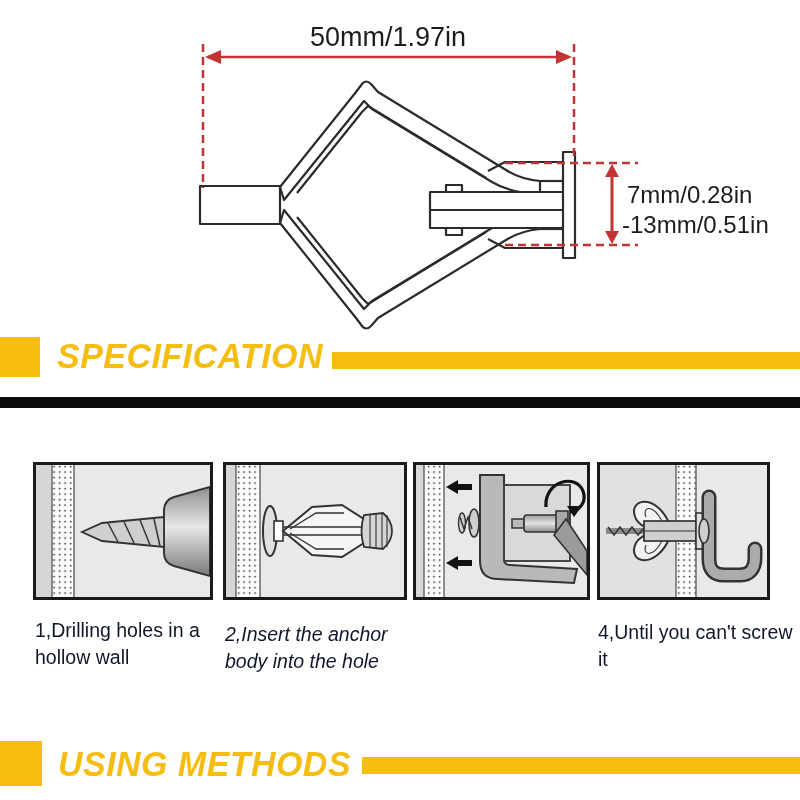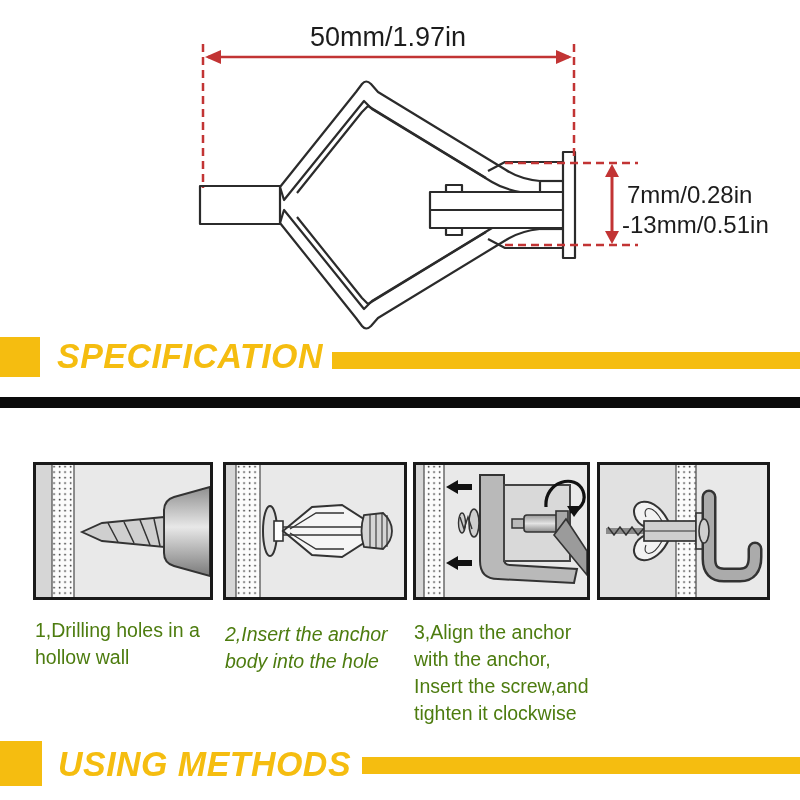--- a/index.html
+++ b/index.html
@@ -18,21 +18,21 @@
   .yellow-bar{background:#F5BD10;}
 
   
   .black-bar{background:#0b0b0b;}
 
   
   .panel{border:3px solid #1a1a1a;background:#e9e9e9;box-sizing:border-box;}
   .panel svg{display:block;}
 
   
-  .caption{color:#4d7c0f;font-size:19.5px;line-height:27px;}
+  .caption{color:#0f172a;font-size:19.5px;line-height:27px;}
 </style>
 </head>
 <body>
 
 <div id="stage">
 
   <svg id="anchor-drawing" class="abs" viewBox="0 0 800 336" width="800" height="336">
     <g stroke="#2b2b2b" stroke-width="2.2" fill="#ffffff" stroke-linejoin="round">
 
       <path d="M280,187 L356,92 L362,84 Q366,79 371,84 L378,92 L506,170 Q520,179 540,181 L540,194 Q510,193 492,182 L372,109 L364,101 L284,200 Z"></path>
@@ -188,19 +188,19 @@
       <line x1="44" y1="66" x2="96" y2="66" stroke="#333" stroke-width="1.1"></line>
       <rect x="96" y="48" width="7" height="36" fill="#e0e0e0" stroke="#333" stroke-width="1.6"></rect>
       <path d="M109,32 L109,94 Q109,110 124,110 L140,110 Q155,110 155,92 L155,84" stroke="#333" stroke-width="15" fill="none" stroke-linecap="round"></path>
       <path d="M109,32 L109,94 Q109,110 124,110 L140,110 Q155,110 155,92 L155,84" stroke="#ababab" stroke-width="10" fill="none" stroke-linecap="round"></path>
       <ellipse cx="104" cy="66" rx="5" ry="12" fill="#cfcfcf" stroke="#333" stroke-width="1.6"></ellipse>
     </svg>
   </div>
 
   <div class="abs caption" style="left:35px;top:617px;width:184px;">1,Drilling holes in a hollow wall</div>
   <div class="abs caption" style="left:225px;top:621px;width:176px;font-style:italic;">2,Insert the anchor body into the hole</div>
-  <div class="abs caption" style="left:414px;top:619px;width:184px;">3,Align the anchor with the anchor, Insert the screw,and tighten it clockwise</div>
+  <div class="abs caption" style="left:598px;top:619px;width:202px;">4,Until you can't screw it</div>
 
   <div class="abs yellow-square" style="left:0;top:741px;width:42px;height:45px;"></div>
   <div class="abs banner-label" style="left:58px;top:744px;">USING METHODS</div>
   <div class="abs yellow-bar" style="left:362px;top:757px;width:438px;height:17px;"></div>
 
 </div>
 
 </body></html>

